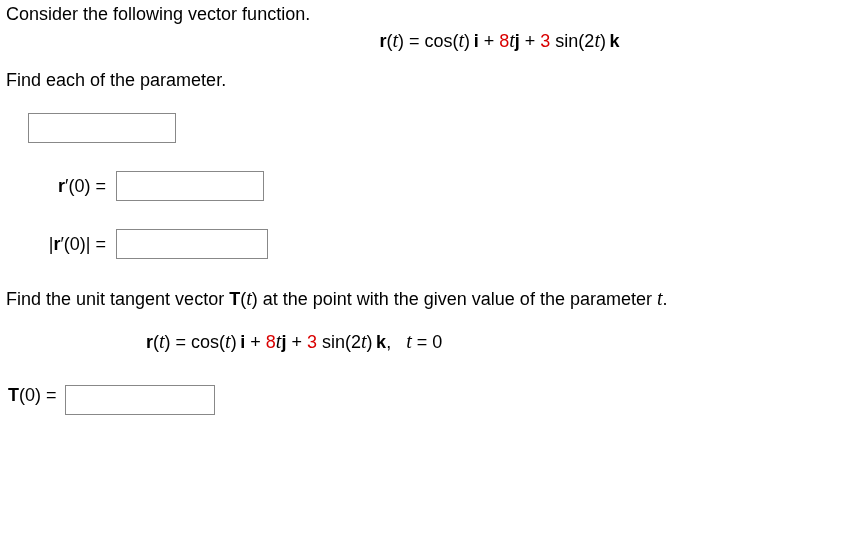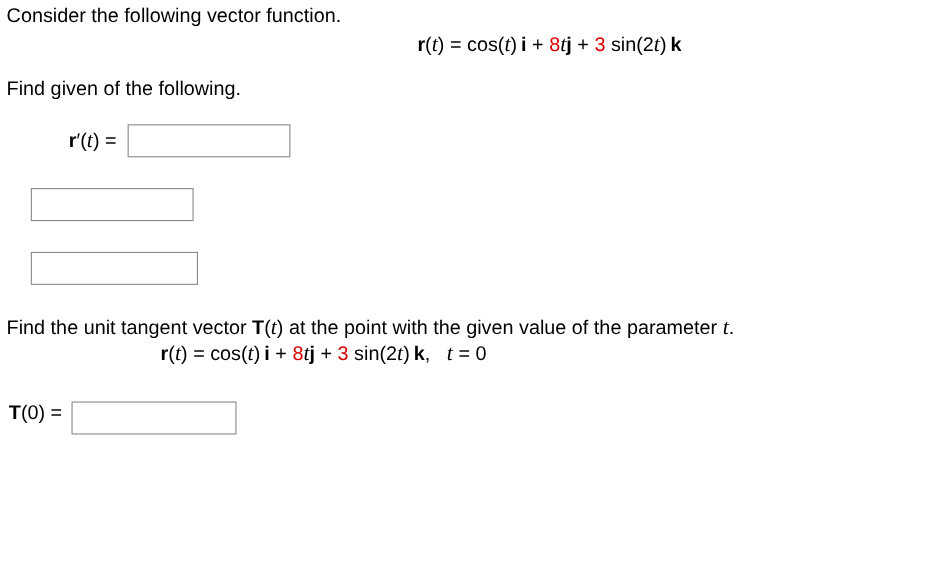--- a/index.html
+++ b/index.html
@@ -46,21 +46,21 @@
     box-sizing: border-box;
     margin-left: 10px;
     padding: 2px 4px;
     font-size: 16px;
   }
   .input-box-wide {
     width: 152px;
   }
   .second-intro {
     margin-top: 16px;
-    margin-bottom: 0;
+    margin-bottom: 20px;
   }
   .formula-line2 {
     padding-left: 140px;
     margin-bottom: 32px;
   }
   .t0-row {
     display:flex;
     margin-left: 2px;
   }
   .t0-label {
@@ -71,34 +71,37 @@
 </style>
 </head>
 <body>
 
 <div class="intro">Consider the following vector function.</div>
 
 <div class="formula-line">
   <span class="bold">r</span><span>(</span><span class="ital">t</span><span>) = cos(</span><span class="ital">t</span><span>)</span> <span class="bold">i</span><span> + </span><span class="red">8</span><span class="ital">t</span><span class="bold">j</span><span> + </span><span class="red">3</span><span> sin(2</span><span class="ital">t</span><span>)</span> <span class="bold">k</span>
 </div>
 
-<div class="sub-intro">Find given of the following.</div>
-
-<div class="answer-row">
-  <div class="label-cell">
-    <span class="bold">r</span><span>′</span><span>(</span><span class="ital">t</span><span>)</span><span> =</span>
-  </div>
-  <input type="text" class="input-box" style="">
-</div>
+<div class="sub-intro">Find each of the parameter.</div>
 
 <div class="answer-row">
   <input type="text" class="input-box" style="">
 </div>
 
 <div class="answer-row">
+  <div class="label-cell">
+    <span class="bold">r</span><span>′</span><span>(</span><span>0</span><span>)</span><span> =</span>
+  </div>
+  <input type="text" class="input-box" style="">
+</div>
+
+<div class="answer-row">
+  <div class="label-cell">
+    <span>|</span><span class="bold">r</span><span>′</span><span>(</span><span>0</span><span>)</span><span>|</span><span> =</span>
+  </div>
   <input type="text" class="input-box input-box-wide" style="">
 </div>
 
 <div class="second-intro">
   <span>Find the unit tangent vector </span><span class="bold">T</span><span>(</span><span class="ital">t</span><span>)</span><span> at the point with the given value of the parameter </span><span class="ital">t</span><span>.</span>
 </div>
 
 <div class="formula-line2">
   <span class="bold">r</span><span>(</span><span class="ital">t</span><span>) = cos(</span><span class="ital">t</span><span>)</span> <span class="bold">i</span><span> + </span><span class="red">8</span><span class="ital">t</span><span class="bold">j</span><span> + </span><span class="red">3</span><span> sin(2</span><span class="ital">t</span><span>)</span> <span class="bold">k</span><span>,   </span>&nbsp;&nbsp;<span class="ital">t</span><span> = 0</span>
 </div>

